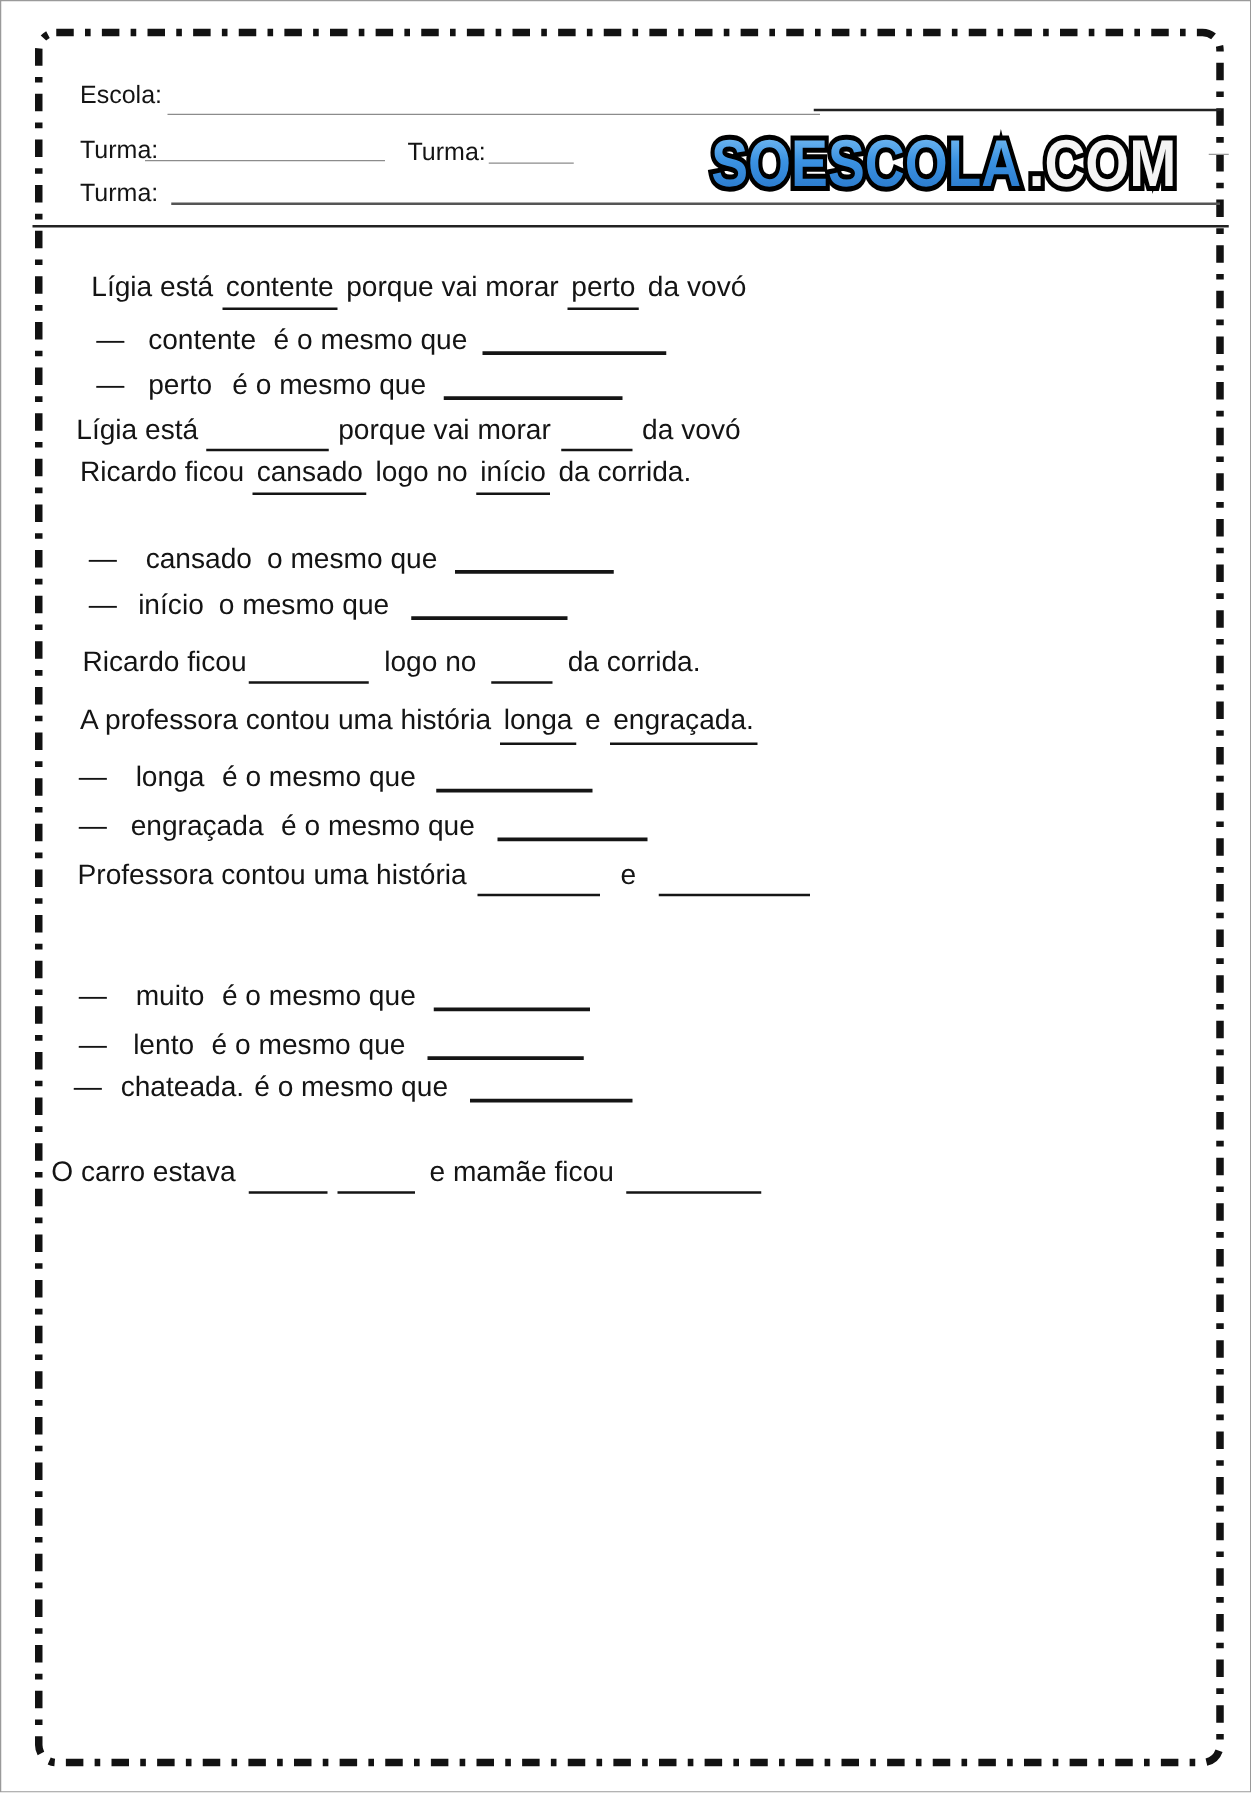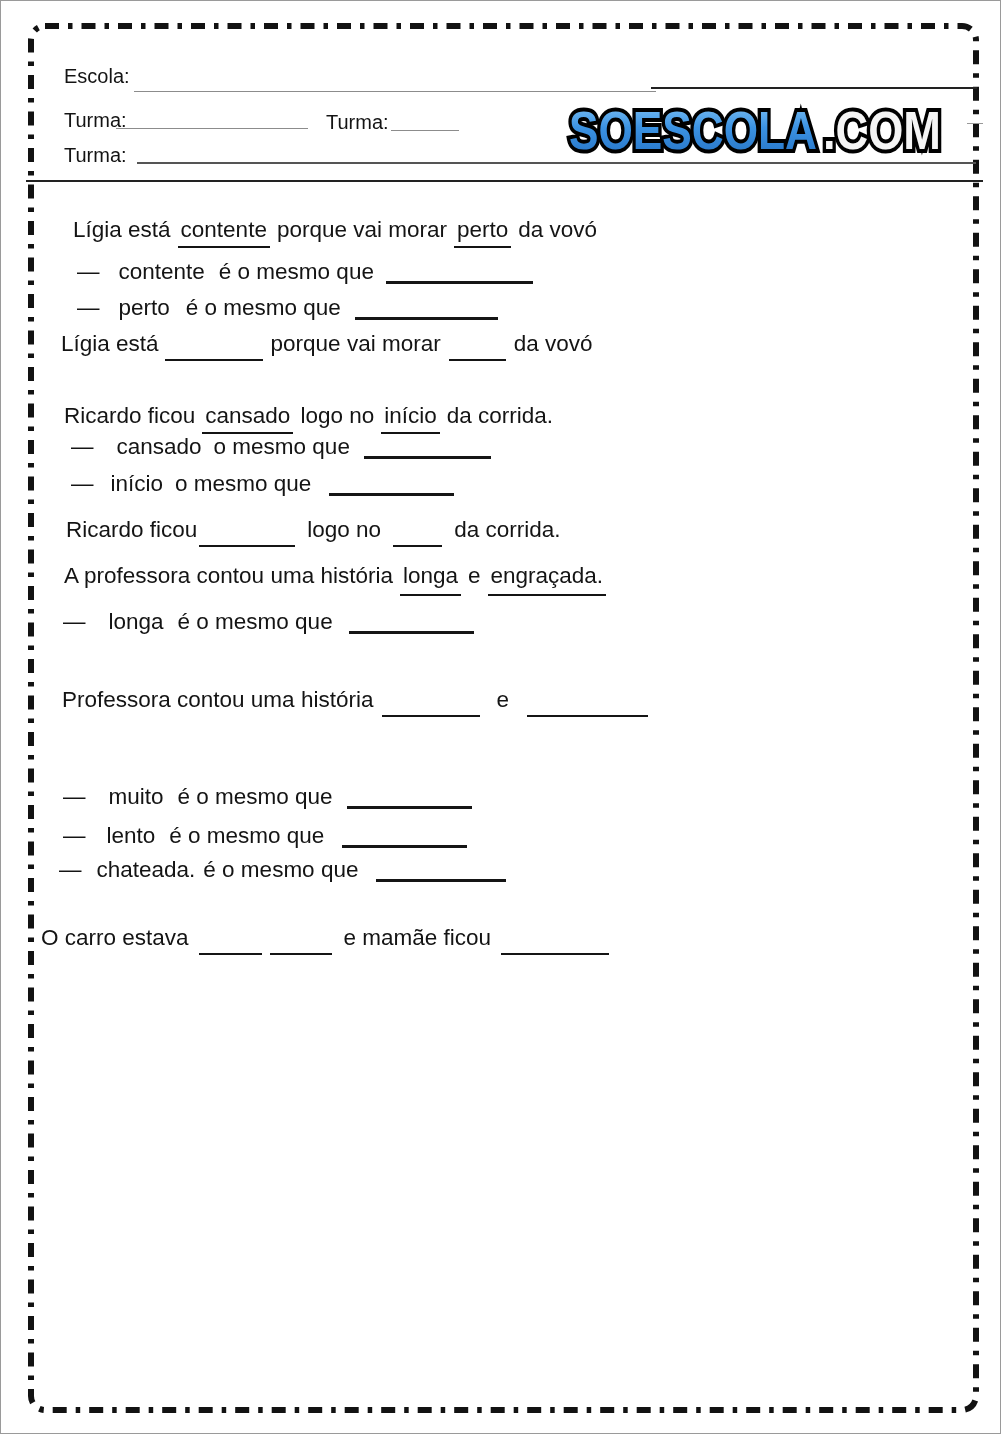--- a/index.html
+++ b/index.html
@@ -65,38 +65,41 @@
   <div class="line" style="left:76px; top:258px">
     <span class="mdash">—</span><span style="margin-left:18px">contente</span><span style="margin-left:14px">é o mesmo que</span><span class="blank" style="width:147px; margin-left:12px"></span>
   </div>
   <div class="line" style="left:60px; top:330px">
     <span>Lígia está</span><span class="blank low" style="width:98px; margin-left:6px"></span><span style="margin-left:8px">porque vai morar</span><span class="blank low" style="width:57px; margin-left:8px"></span><span style="margin-left:8px">da vovó</span>
   </div>
   <div class="line" style="left:76px; top:294px">
     <span class="mdash">—</span><span style="margin-left:18px">perto</span><span style="margin-left:16px">é o mesmo que</span><span class="blank" style="width:143px; margin-left:14px"></span>
   </div>
 
-  <div class="line" style="left:63px; top:402px">
+  <div class="line" style="left:63px; top:364px">
     <span>Ricardo ficou</span><span class="uw ml">cansado</span><span class="ml">logo no</span><span class="uw ml">início</span><span class="ml">da corrida.</span>
   </div>
   <div class="line" style="left:70px; top:433px">
     <span class="mdash">—</span><span style="margin-left:22px">cansado</span><span style="margin-left:12px">o mesmo que</span><span class="blank" style="width:127px; margin-left:14px"></span>
   </div>
   <div class="line" style="left:70px; top:470px">
     <span class="mdash">—</span><span style="margin-left:16px">início</span><span style="margin-left:12px">o mesmo que</span><span class="blank" style="width:125px; margin-left:18px"></span>
   </div>
   <div class="line" style="left:65px; top:516px">
     <span>Ricardo ficou</span><span class="blank low" style="width:96px; margin-left:2px"></span><span style="margin-left:12px">logo no</span><span class="blank low" style="width:49px; margin-left:12px"></span><span style="margin-left:12px">da corrida.</span>
   </div>
 
   <div class="line" style="left:63px; top:562px">
     <span>A professora contou uma história</span><span class="uw ml" style="padding-bottom:6px">longa</span><span class="ml">e</span><span class="uw ml" style="padding-bottom:6px">engraçada.</span>
   </div>
   <div class="line" style="left:62px; top:608px">
     <span class="mdash">—</span><span style="margin-left:22px">longa</span><span style="margin-left:14px">é o mesmo que</span><span class="blank" style="width:125px; margin-left:16px"></span>
+  </div>
+  <div class="line" style="left:62px; top:647px">
+    <span class="mdash">—</span><span style="margin-left:18px">engraçada</span><span style="margin-left:14px">é o mesmo que</span><span class="blank" style="width:120px; margin-left:18px"></span>
   </div>
   <div class="line" style="left:61px; top:686px">
     <span>Professora contou uma história</span><span class="blank low" style="width:98px; margin-left:9px"></span><span style="margin-left:16px">e</span><span class="blank low" style="width:121px; margin-left:18px"></span>
   </div>
 
   <div class="line" style="left:62px; top:783px">
     <span class="mdash">—</span><span style="margin-left:22px">muito</span><span style="margin-left:14px">é o mesmo que</span><span class="blank" style="width:125px; margin-left:14px"></span>
   </div>
   <div class="line" style="left:62px; top:822px">
     <span class="mdash">—</span><span style="margin-left:20px">lento</span><span style="margin-left:14px">é o mesmo que</span><span class="blank" style="width:125px; margin-left:18px"></span>

